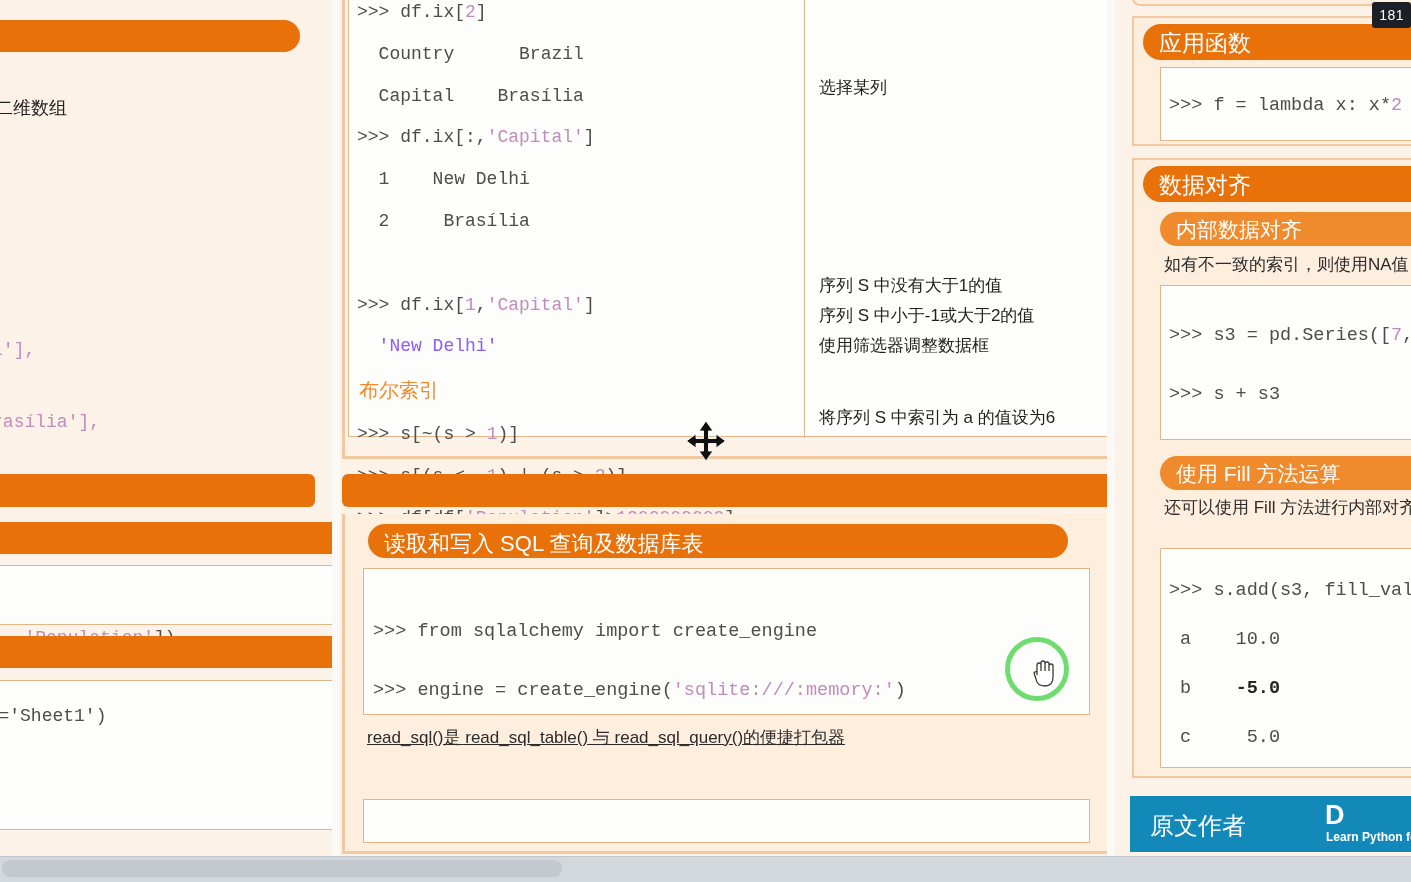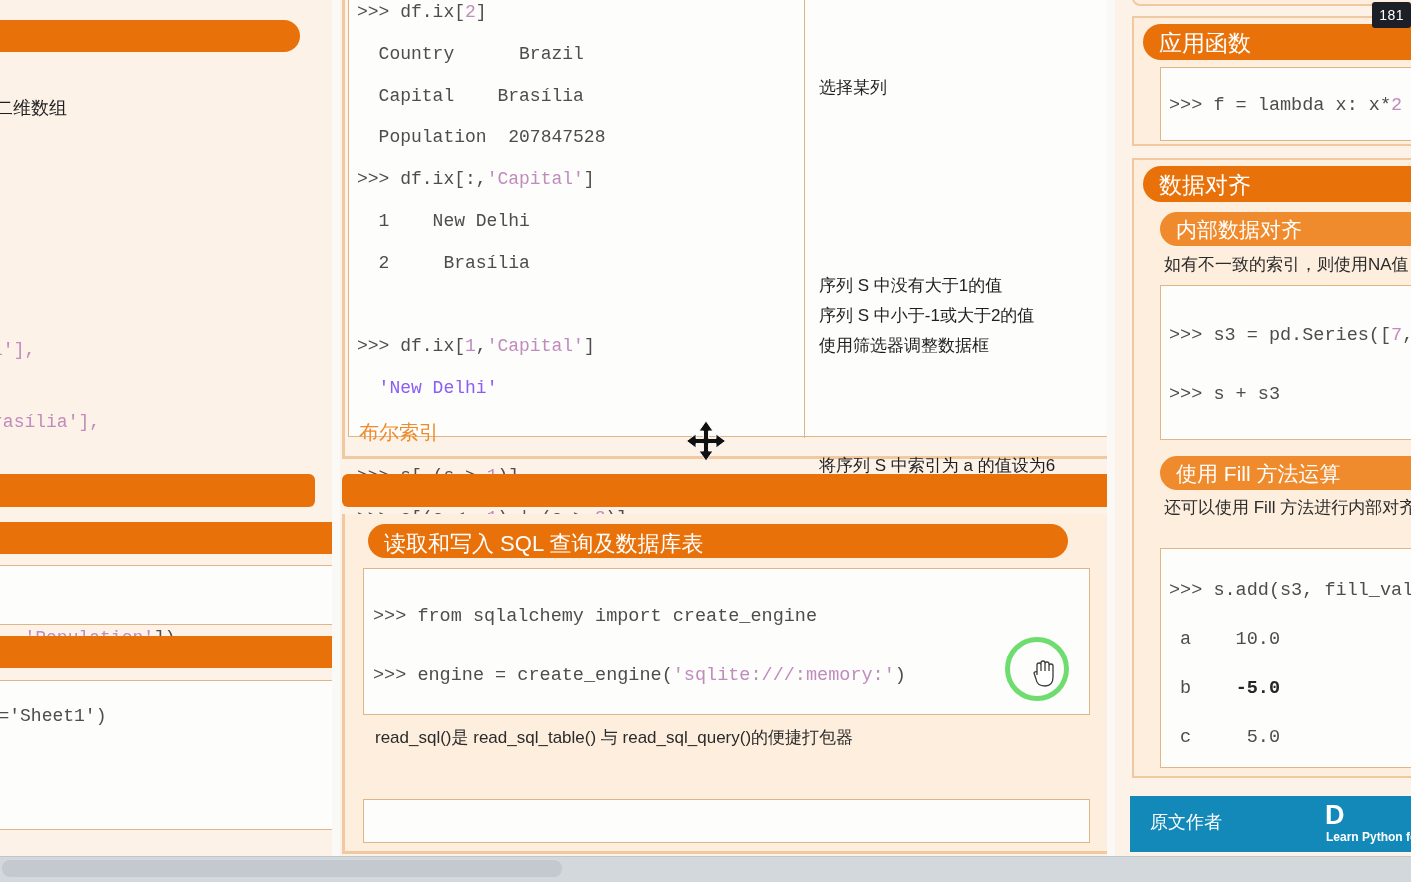--- a/index.html
+++ b/index.html
@@ -87,21 +87,21 @@
   #hand-cursor{position:absolute;left:1030px;top:655px;width:30px;height:34px;}
   #frame-badge{
     position:absolute;right:0;top:2px;background:#1d1f27;color:#ffffff;
     font-size:14px;font-family:"Liberation Sans",sans-serif;
     padding:5px 7px;border-radius:3px;letter-spacing:.5px;
   }
   #author-bar{
     position:absolute;left:1130px;top:796px;width:300px;height:56px;
     background:#1289b9;color:#ffffff;box-sizing:border-box;
   }
-  #author-label{position:absolute;left:20px;top:14px;font-size:18px;}
+  #author-label{position:absolute;left:20px;top:14px;font-size:24px;}
   #author-logo{position:absolute;left:195px;top:4px;font-size:27px;font-weight:bold;letter-spacing:.5px;}
   #author-tag{position:absolute;left:196px;top:34px;font-size:12px;font-weight:bold;}
   
   #hscroll-track{position:absolute;left:0;top:856px;width:1411px;height:26px;background:#d3d8dd;border-top:1px solid #bfc6cc;box-sizing:border-box;}
   #hscroll-thumb{position:absolute;left:2px;top:860px;width:560px;height:17px;background:#c3c9cf;border-radius:8px;}
 </style>
 </head>
 <body>
 
 <div id="canvas">
@@ -143,59 +143,58 @@
   <div class="col" id="col-mid"></div>
 
   <div id="mid-table">
     <div id="mid-table-inner">
       <div id="mid-divider"></div>
 
       <div id="mid-code">
 <div>&gt;&gt;&gt; df.ix[<span style="color:#c08bbd;">2</span>]</div>
 <div>  Country      Brazil</div>
 <div>  Capital    Brasília</div>
-<div>  Population  207847528</div>
 <div>&gt;&gt;&gt; df.ix[:,<span style="color:#c08bbd;">'Capital'</span>]</div>
 <div>  1    New Delhi</div>
 <div>  2     Brasília</div>
 <div>&nbsp;</div>
 <div>&gt;&gt;&gt; df.ix[<span style="color:#c08bbd;">1</span>,<span style="color:#c08bbd;">'Capital'</span>]</div>
 <div>  <span style="color:#8b5cf6;">'New Delhi'</span></div>
 <div class="secthead" style="font-family:'Liberation Sans',sans-serif;padding:2px 0 3px 2px;">布尔索引</div>
 <div>&gt;&gt;&gt; s[~(s &gt; <span style="color:#c08bbd;">1</span>)]</div>
 <div>&gt;&gt;&gt; s[(s &lt; <span style="color:#c08bbd;">-1</span>) | (s &gt; <span style="color:#c08bbd;">2</span>)]</div>
 <div>&gt;&gt;&gt; df[df[<span style="color:#c08bbd;">'Population'</span>]&gt;<span style="color:#c08bbd;">1200000000</span>]</div>
 <div class="secthead" style="font-family:'Liberation Sans',sans-serif;padding:3px 0 4px 2px;">设置值</div>
 <div>&gt;&gt;&gt; s[<span style="color:#c08bbd;">'a'</span>] = <span style="color:#c08bbd;">6</span></div>
       </div>
 
       <div id="mid-notes">
         <div class="n" style="top:-4px;">选择某行</div>
         <div class="n" style="top:93px;">选择某列</div>
         <div class="n" style="top:291px;">序列 S 中没有大于1的值</div>
         <div class="n" style="top:321px;">序列 S 中小于-1或大于2的值</div>
         <div class="n" style="top:351px;">使用筛选器调整数据框</div>
-        <div class="n" style="top:423px;margin-top:48px;">将序列 S 中索引为 a 的值设为6</div>
+        <div class="n" style="top:423px;">将序列 S 中索引为 a 的值设为6</div>
       </div>
     </div>
   </div>
 
   <div id="sql-wrap">
     <div class="pill" style="position:absolute;left:23px;top:10px;width:700px;height:34px;font-size:22px;">读取和写入 SQL 查询及数据库表</div>
 
     <div class="codebox" style="position:absolute;left:18px;top:54px;width:727px;height:147px;
-                font-size:18.5px;line-height:29.5px;padding:3px 9px;">
+                font-size:18.5px;line-height:29.5px;padding:18px 9px;">
 <div>&gt;&gt;&gt; from sqlalchemy import create_engine</div>
 <div>&gt;&gt;&gt; engine = create_engine(<span style="color:#c08bbd;">'sqlite:///:memory:'</span>)</div>
 
 
 
     </div>
 
-    <div class="note" style="position:absolute;left:30px;top:212px;">read_sql()是 read_sql_table() 与 read_sql_query()的便捷打包器</div>
+    <div class="note" style="position:absolute;left:22px;top:212px;text-decoration:underline;">read_sql()是 read_sql_table() 与 read_sql_query()的便捷打包器</div>
 
     <div class="codebox" style="position:absolute;left:18px;top:285px;width:727px;height:44px;
                 font-size:18.5px;line-height:33px;padding:4px 9px;">
       &gt;&gt;&gt; pd.to_sql(, engine)
     </div>
   </div>
   <div id="sql-banner" style="left:342px;"></div>
 
   <div class="gap" style="left:1107px;"></div>
 

